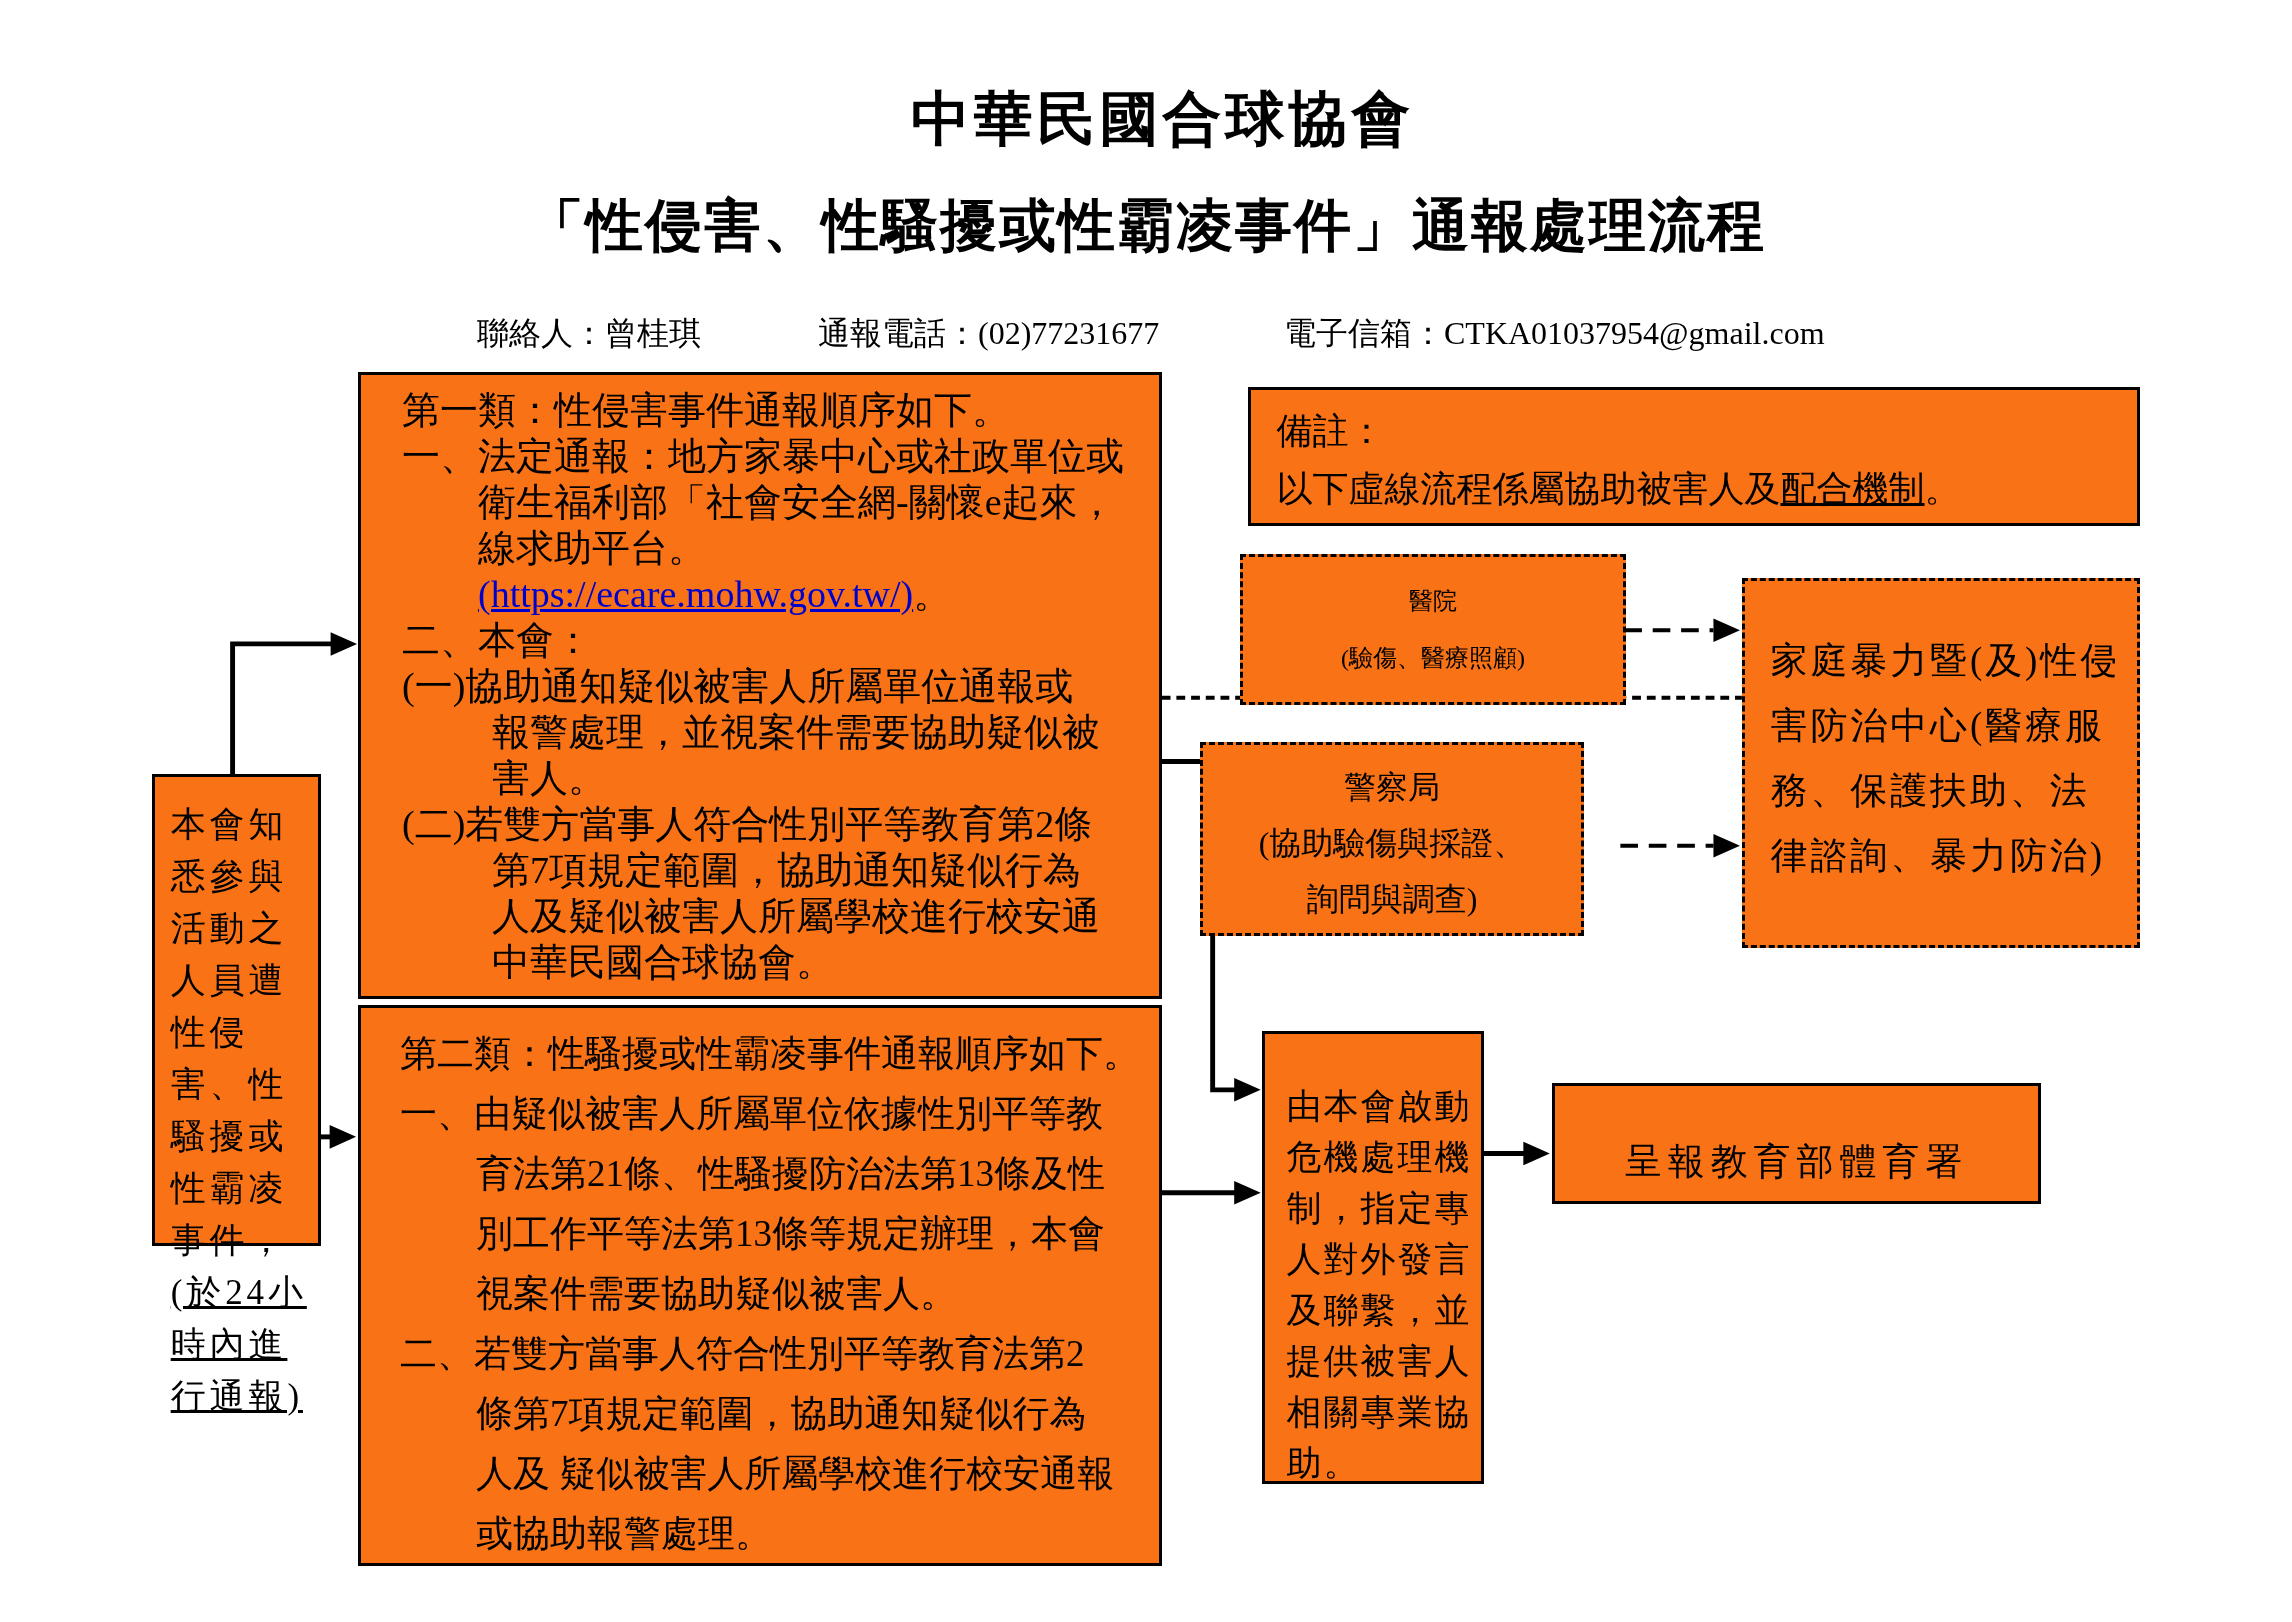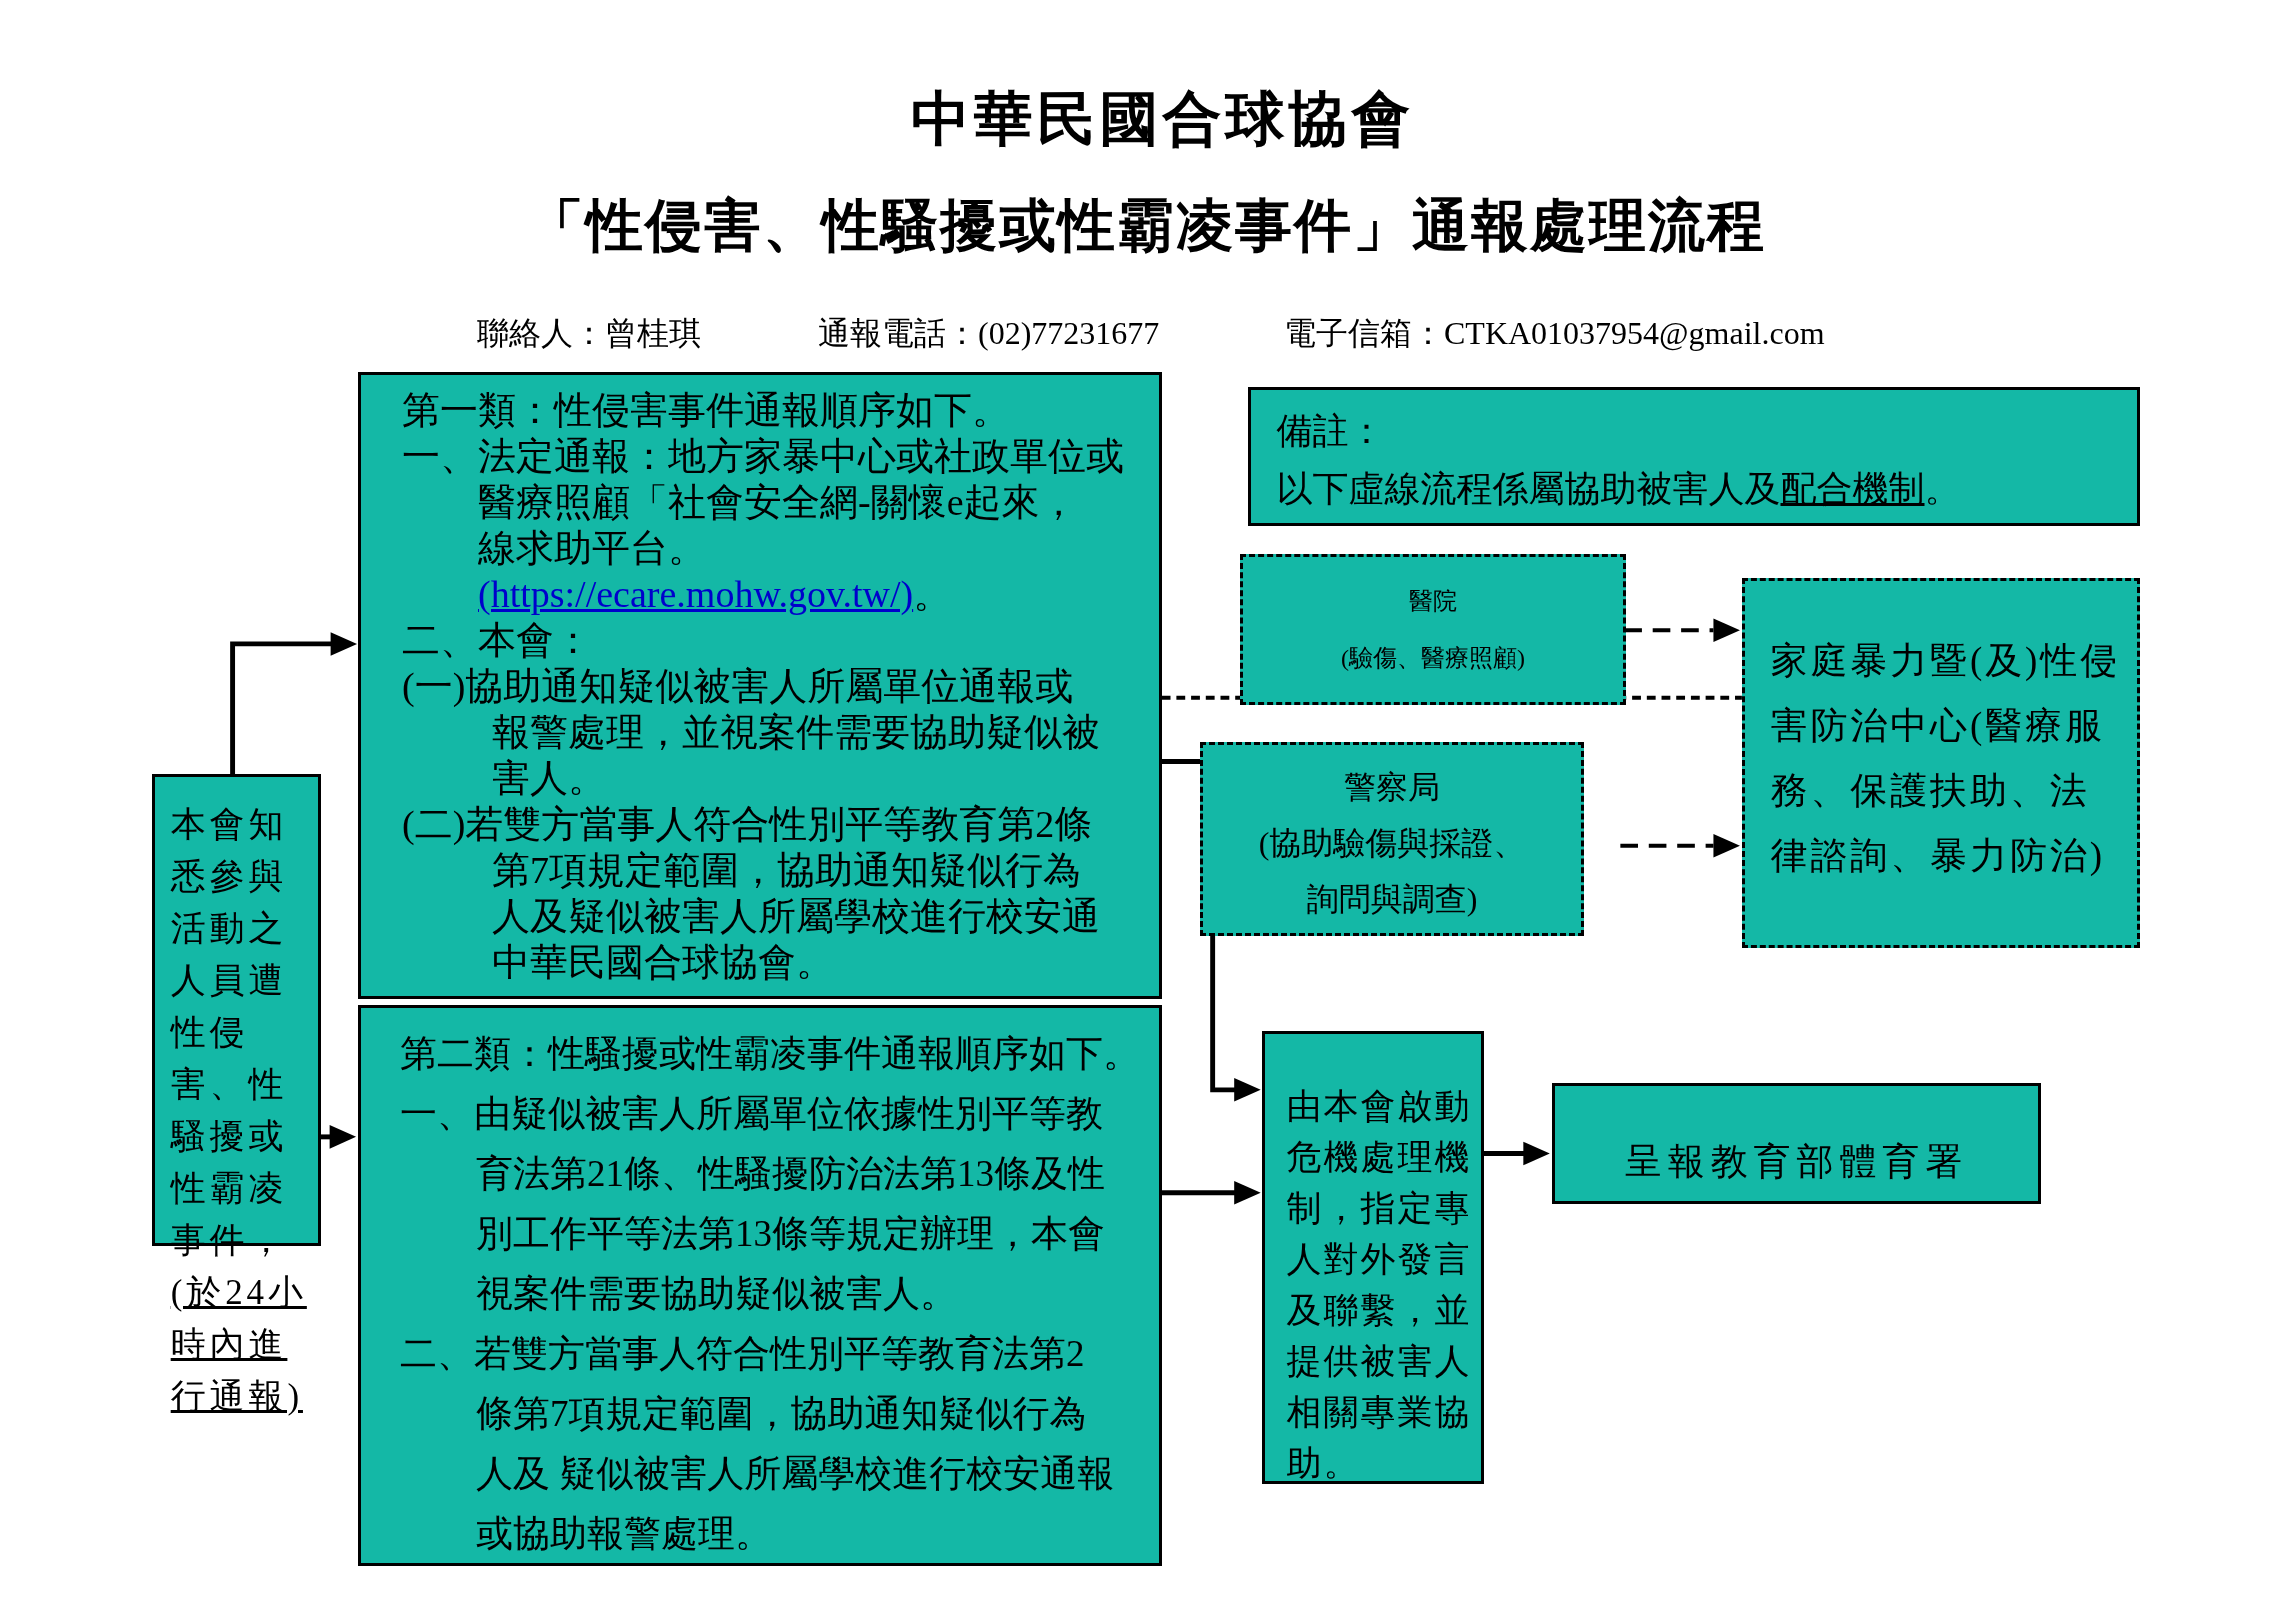--- a/index.html
+++ b/index.html
@@ -18,21 +18,21 @@
     font-weight:900;color:#000;white-space:nowrap;
   }
   .title1{top:80px;font-size:59px;letter-spacing:3.9px;padding-left:16px;}
   .title2{top:188px;font-size:57px;letter-spacing:2px;}
   
   .contact{position:absolute;top:312px;font-size:32px;white-space:nowrap;}
   .c-person{left:477px;}
   .c-phone{left:818px;}
   .c-email{left:1284px;}
   
-  .bx{position:absolute;box-sizing:border-box;border:3.9px solid #000;background:#14b8a6;}
+  .bx{position:absolute;box-sizing:border-box;border:3.9px solid #000;background:#f97316;}
   .bx.dashed{border:3.9px dashed #000;}
   .ln{white-space:nowrap;}
   
   .box1{left:358px;top:372px;width:804px;height:627px;padding:11.8px 9.8px 0 41px;
         font-size:38px;line-height:46px;}
   .box2{left:358px;top:1005px;width:804px;height:561px;padding:15.7px 9.8px 0 39px;
         font-size:37px;line-height:60px;}
   .ind-a{padding-left:76px;}
   .ind-b{padding-left:90px;}
   .url{color:#0000cc;text-decoration:underline;cursor:pointer;}
@@ -104,21 +104,21 @@
 
   <div class="bx leftbox">
     <div class="flow">
       <span>本會知悉參與活動之人員遭性侵害、性騷擾或性霸凌事件，</span><span class="u">(於24小時內進行通報)</span>
     </div>
   </div>
 
   <div class="bx box1">
     <div class="ln">第一類：性侵害事件通報順序如下。</div>
     <div class="ln">一、法定通報：地方家暴中心或社政單位或</div>
-    <div class="ln ind-a">醫療照顧「社會安全網-關懷e起來，</div>
+    <div class="ln ind-a">衛生福利部「社會安全網-關懷e起來，</div>
     <div class="ln ind-a">線求助平台。</div>
     <div class="ln ind-a"><a class="url">(https://ecare.mohw.gov.tw/)</a><span class="url-suffix">。</span></div>
     <div class="ln">二、本會：</div>
     <div class="ln">(一)協助通知疑似被害人所屬單位通報或</div>
     <div class="ln ind-b">報警處理，並視案件需要協助疑似被</div>
     <div class="ln ind-b">害人。</div>
     <div class="ln">(二)若雙方當事人符合性別平等教育第2條</div>
     <div class="ln ind-b">第7項規定範圍，協助通知疑似行為</div>
     <div class="ln ind-b">人及疑似被害人所屬學校進行校安通</div>
     <div class="ln ind-b">中華民國合球協會。</div>

